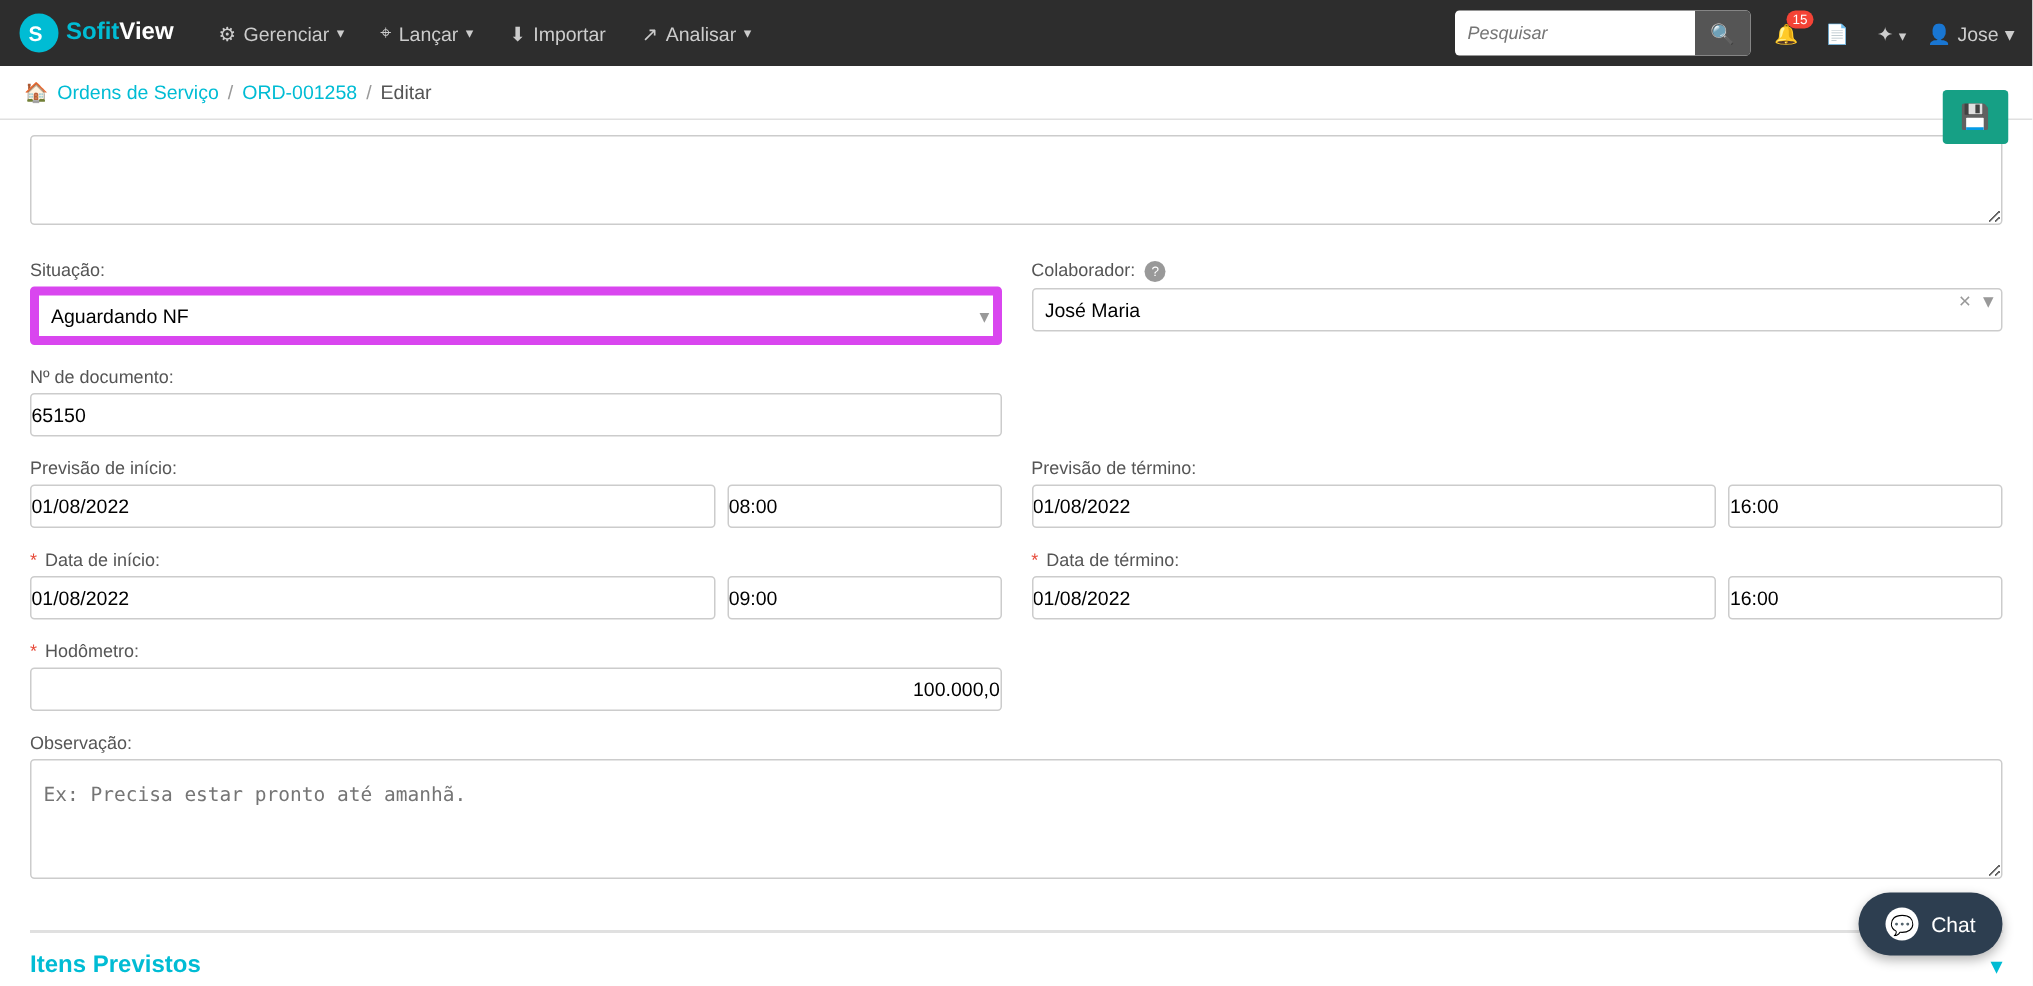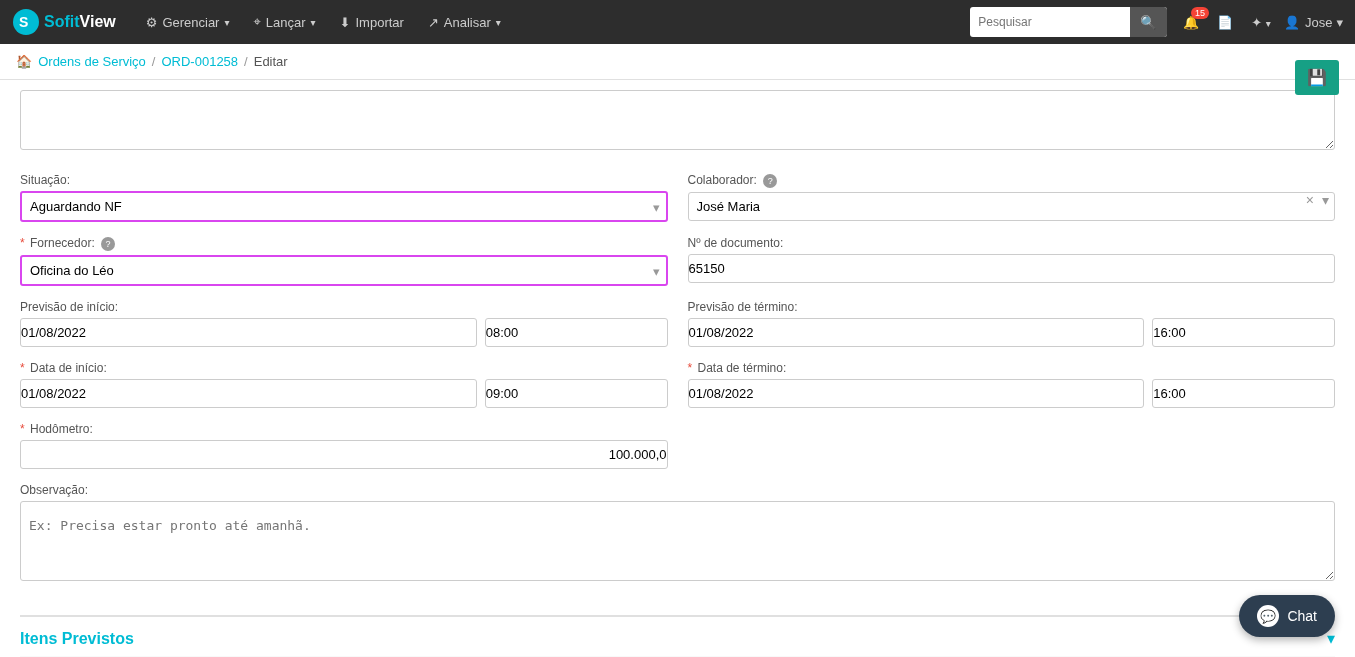--- a/index.html
+++ b/index.html
@@ -45,20 +45,21 @@
       border-radius: 3px;
       overflow: hidden;
       height: 30px;
     }
     .search-box input {
       border: none;
       outline: none;
       padding: 4px 8px;
       font-size: 12px;
       width: 160px;
+      font-style: italic;
     }
     .search-box button {
       background: #555;
       border: none;
       color: #fff;
       padding: 6px 10px;
       cursor: pointer;
       height: 30px;
     }
     .nav-icons {
@@ -184,21 +185,21 @@
       border-radius: 3px;
       padding: 6px 0;
       font-size: 13px;
       outline: none;
       width: 100%;
     }
     .form-select-wrapper {
       position: relative;
     }
     .form-select {
-      border: 2px solid #d946ef;
+      border: 6px solid #d946ef;
       border-radius: 3px;
       padding: 6px 28px 6px 8px;
       font-size: 13px;
       outline: none;
       width: 100%;
       appearance: none;
       background: #fff;
       cursor: pointer;
     }
     .form-select-wrapper::after {
@@ -429,32 +430,20 @@
           <input type="text" class="colaborador-input form-input" value="José Maria" style="">
           <div class="colaborador-btns">
             <span class="colb-btn">×</span>
             <span class="colb-btn">▾</span>
           </div>
         </div>
       </div>
     </div>
 
     <div class="form-row">
-      <div class="form-group half">
-        <label class="form-label">
-          <span class="required">*</span>
-          <span>Fornecedor:</span>
-          <span class="help-icon">?</span>
-        </label>
-        <div class="form-select-wrapper">
-          <select class="form-select">
-            <option>Oficina do Léo</option>
-          </select>
-        </div>
-      </div>
       <div class="form-group half">
         <label class="form-label">Nº de documento:</label>
         <input type="text" class="form-input" value="65150" style="">
       </div>
     </div>
 
     <div class="form-row">
       <div class="form-group half">
         <label class="form-label">Previsão de início:</label>
         <div class="date-time-row">

